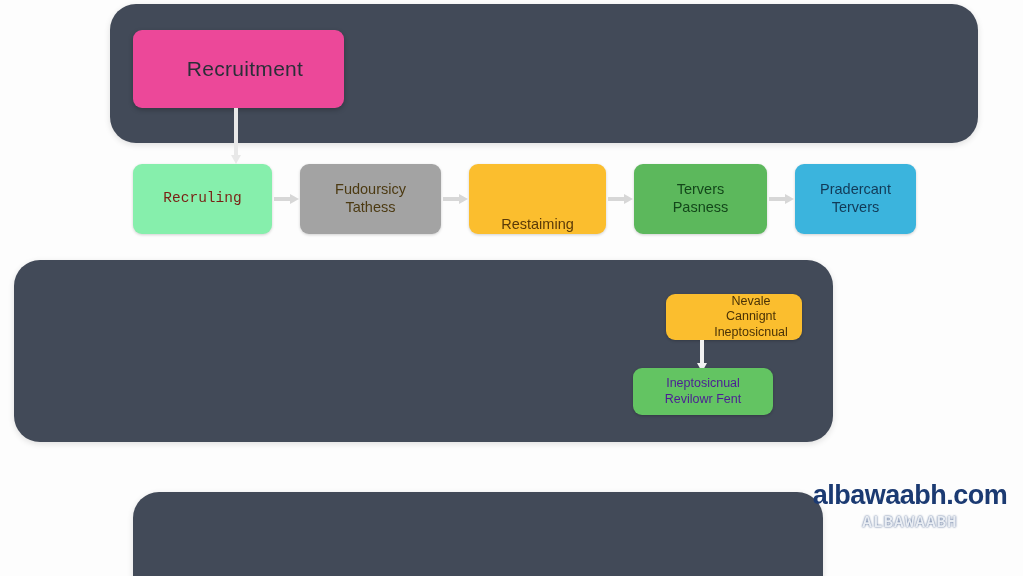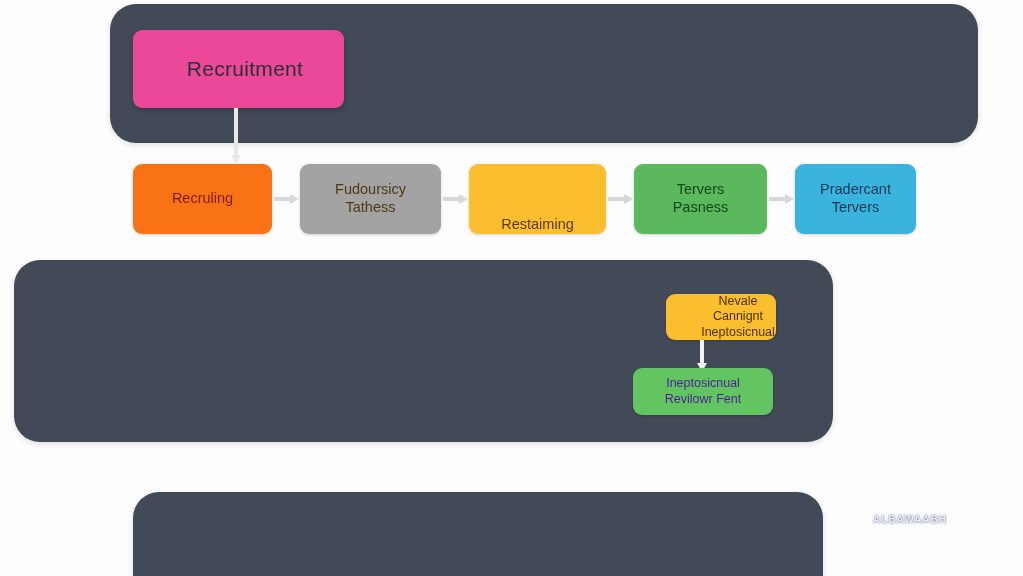--- a/index.html
+++ b/index.html
@@ -134,21 +134,21 @@
     display: flex;
     align-items: center;
     justify-content: center;
     text-align: center;
     line-height: 1.25;
     font-size: 12.5px;
     box-sizing: border-box;
     padding: 0 8px;
     box-shadow: 0 1px 3px rgba(0,0,0,0.22);
   }
-  #sub-box-notice { left: 666px; top: 294px; width: 110px; height: 46px; padding-left: 42px; }
+  #sub-box-notice { left: 666px; top: 294px; width: 136px; height: 46px; padding-left: 42px; }
   #sub-box-review { left: 633px; top: 368px; width: 140px; height: 47px; }
 
   
   #watermark {
     position: absolute;
     right: 6px;
     bottom: 8px;
     width: 214px;
     height: 98px;
     text-align: center;
@@ -162,25 +162,26 @@
     line-height: 1;
     direction: rtl;
     position: relative;
     top: 2px;
     letter-spacing: 1px;
   }
   #watermark .wm-sub {
     position: absolute;
     left: 0; right: 0;
     top: 44px;
-    font-size: 10px;
+    font-size: 16px;
     font-weight: bold;
     letter-spacing: 1px;
     color: #e9edf3;
     text-shadow: 0 0 2px rgba(27,58,114,0.9);
+    font-family: Liberation Mono, monospace;
   }
   #watermark .wm-domain {
     font-size: 27px;
     font-weight: bold;
     color: #1e3f7a;
     letter-spacing: -0.5px;
     line-height: 1;
     margin-top: 12px;
   }
 </style>
@@ -197,21 +198,21 @@
     <span class="card-label">Recruitment</span>
   </div>
 
   <div class="v-arrow" id="arrow-recruitment-down">
     <div class="shaft"></div>
     <div class="head"></div>
   </div>
 
   <div id="stage-row">
 
-    <div class="stage-chip" id="stage-chip-0" style="background: #f97316; color: rgb(122, 31, 20); flex: 0 0 139px;">
+    <div class="stage-chip" id="stage-chip-0" style="background: #86efac; color: rgb(122, 31, 20); flex: 0 0 139px; font-family: Liberation Mono, monospace;">
       <span>Recruling</span>
     </div>
 
     <div class="h-arrow">
       <div class="shaft"></div>
       <div class="head"></div>
     </div>
 
     <div class="stage-chip" id="stage-chip-1" style="background: #a3a3a3; color: rgb(76, 58, 18); flex: 0 0 141px;">
       <span>
@@ -269,15 +270,16 @@
 
   <div class="sub-box" id="sub-box-review" style="background: rgb(99, 196, 98); color: #4c1d95; justify-content: center;">
     <span>
       <span>Ineptosicnual</span><br>
       <span>Revilowr Fent</span>
     </span>
   </div>
 
   <div id="watermark">
     <div class="wm-sub">ALBAWAABH</div>
+    <div class="wm-domain" style="color: rgb(27, 58, 114);">albawaabh.com</div>
   </div>
 
 </div>
 
 </body></html>

